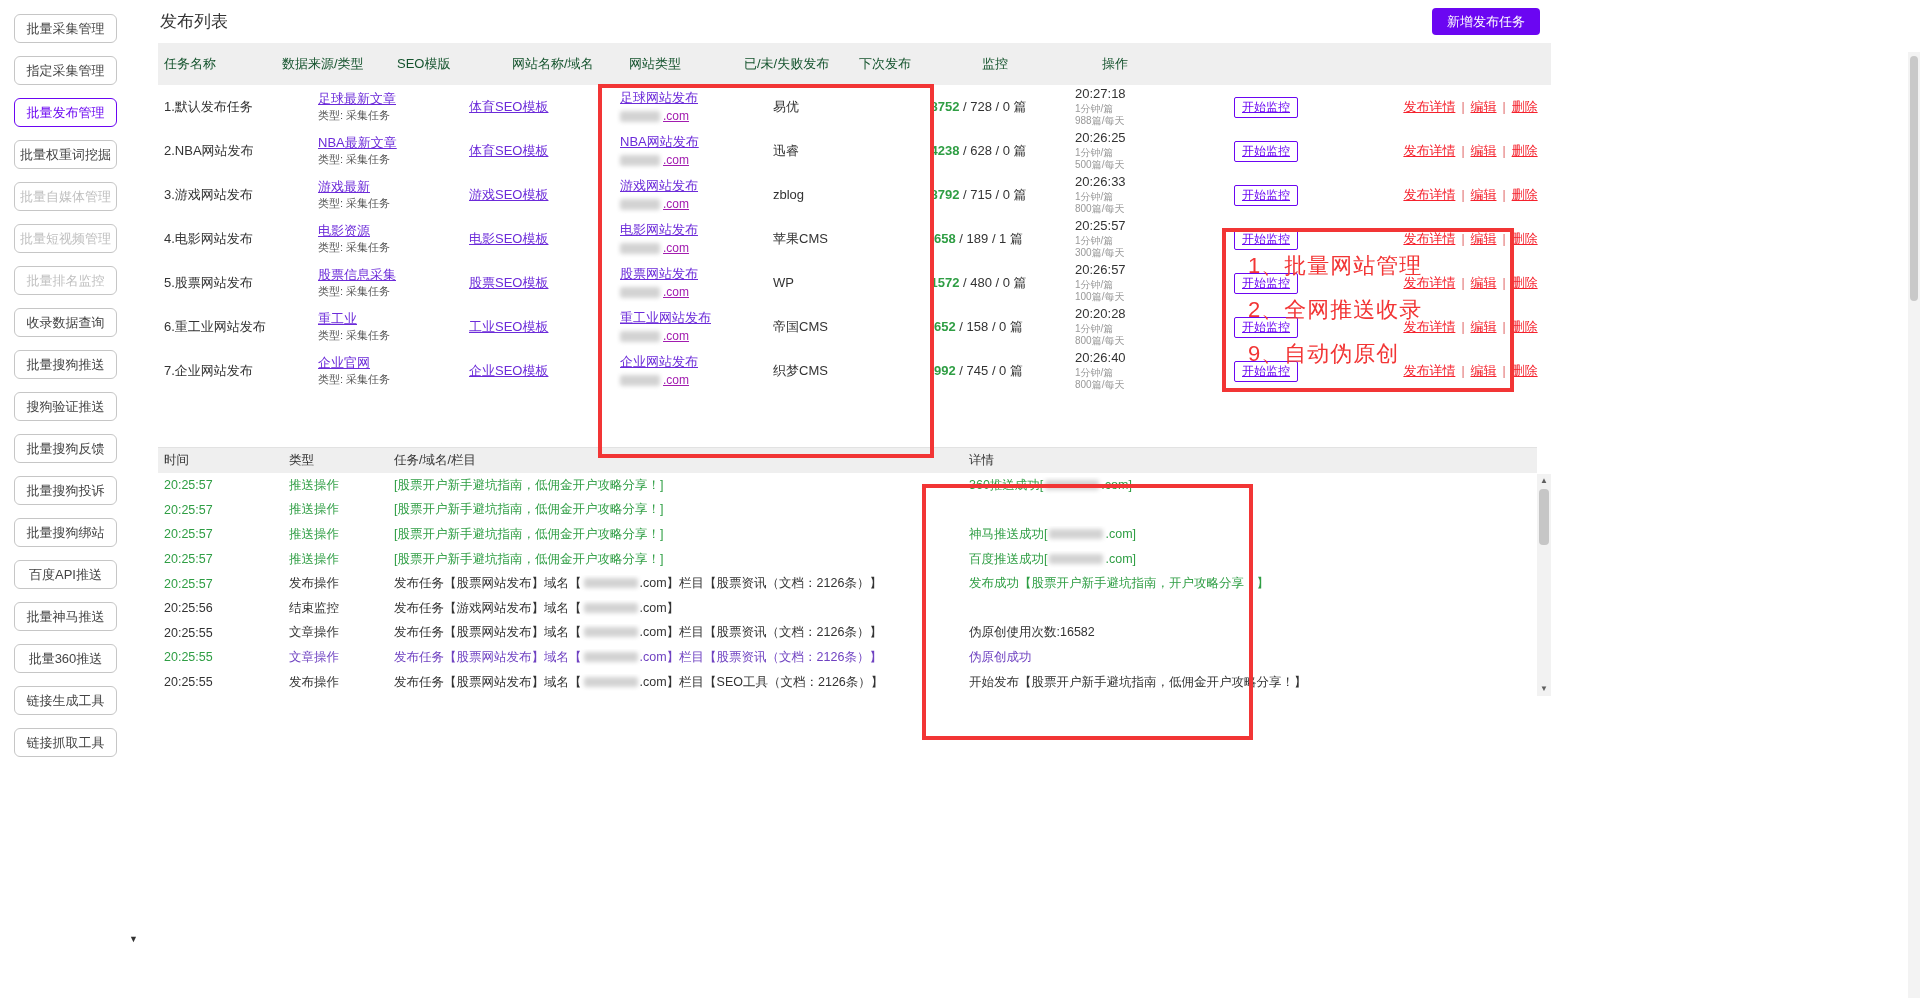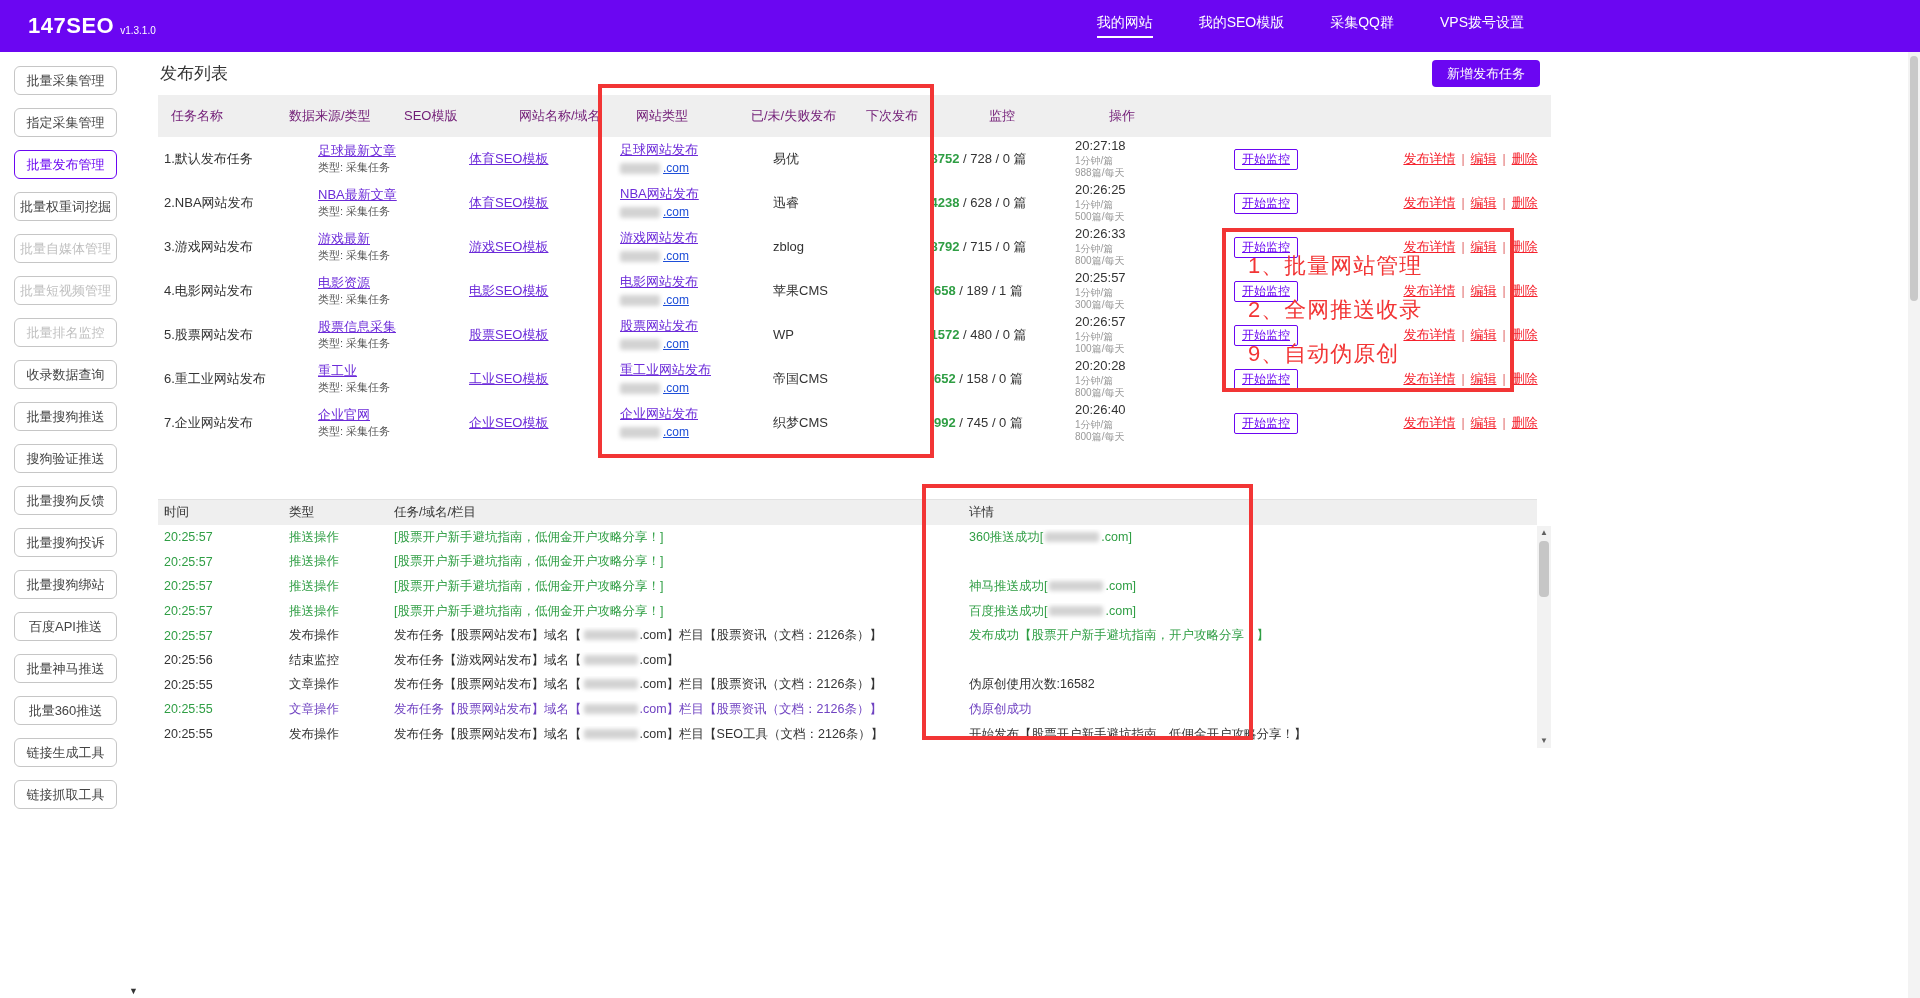--- a/index.html
+++ b/index.html
@@ -24,28 +24,28 @@
   .side-scroll-arrow { position:absolute; left:129px; bottom:2px; font-size:9px; color:#333; cursor:pointer; }
 
   .main { flex:1; position:relative; padding:10px 0 0 8px; }
   .page-title { font-size:17px; color:#333; height:20px; margin:0 0 13px 2px; }
   .new-task-btn { position:absolute; top:8px; left:1282px; height:27px; padding:0 15px; background:#6b06f2;
                   color:#fff; font-size:13px; border:none; border-radius:4px; cursor:pointer; line-height:27px; }
 
   
   .pub-table { width:1393px; }
   .pub-head, .pub-row { display:grid; grid-template-columns:118px 115px 115px 117px 115px 115px 123px 120px 1fr; }
-  .pub-head { background:#efefef; height:42px; align-items:center; font-size:13px; color:#701a75;padding-left:7px; }
+  .pub-head { background:#efefef; height:42px; align-items:center; font-size:13px; color:#14532d; }
   .pub-head .th { padding-left:6px; white-space:nowrap; }
   .pub-row { height:44px;gap:36px; }
   .pub-row .cell { display:flex; flex-direction:column; justify-content:center; padding-left:6px; font-size:13px; color:#333; line-height:1.25; }
   .link { color:#6c2bd9; text-decoration:underline; cursor:pointer; font-size:13px; white-space:nowrap; }
   .sub { font-size:11px; color:#555; margin-top:2px; white-space:nowrap; }
   .domain-line { margin-top:3px; white-space:nowrap; display:flex; align-items:center; }
-  .domain-suffix { color:#1d4ed8; font-size:12px; text-decoration:underline; }
+  .domain-suffix { color:#a21caf; font-size:12px; text-decoration:underline; }
   .pub-count { font-weight:bold;text-align:right; }
   .counts-wrap { flex-direction:row !important; align-items:center; white-space:pre; }
   .tiny { font-size:10px; color:#999; line-height:1.25; }
   .monitor-btn { display:inline-block; border:1px solid #6b06f2; color:#6b06f2; font-size:12px; padding:2px 7px;
                  text-decoration:underline; cursor:pointer; width:fit-content; border-radius:2px; background:#fff; }
   .ops-wrap { flex-direction:row !important; align-items:center; white-space:nowrap; }
   .op-link { color:#f5222d; text-decoration:underline; font-size:13px; cursor:pointer; }
   .sep { color:#e06565; margin:0 6px; font-size:12px; }
   .sep::before { content:"|"; }
 
@@ -82,38 +82,20 @@
   .ann-details { left:922px; top:484px; width:331px; height:256px; }
   .ann-note { left:1222px; top:228px; width:292px; height:164px; display:flex; flex-direction:column;
               justify-content:center; padding-left:22px; }
   .ann-note .note-line { color:#f23535; font-size:22px; line-height:44px; font-weight:500; letter-spacing:1px; white-space:nowrap; }
 </style>
 </head>
 <body>
 
 <div class="screen">
 
-  <div class="topbar">
-    <span class="logo">147SEO</span>
-    <span class="version">v1.3.1.0</span>
-    <div class="topnav" id="topnav">
-        <div class="nav-item active">
-    <span>我的网站</span>
-  </div>
-        <div class="nav-item">
-    <span>我的SEO模版</span>
-  </div>
-        <div class="nav-item">
-    <span>采集QQ群</span>
-  </div>
-        <div class="nav-item">
-    <span>VPS拨号设置</span>
-  </div>
-      </div>
-  </div>
 
   <div class="app">
 
     <div class="sidebar">
       <div id="sidebar-list">
           <div class="side-btn">
     <span>批量采集管理</span>
   </div>
           <div class="side-btn">
     <span>指定采集管理</span>

